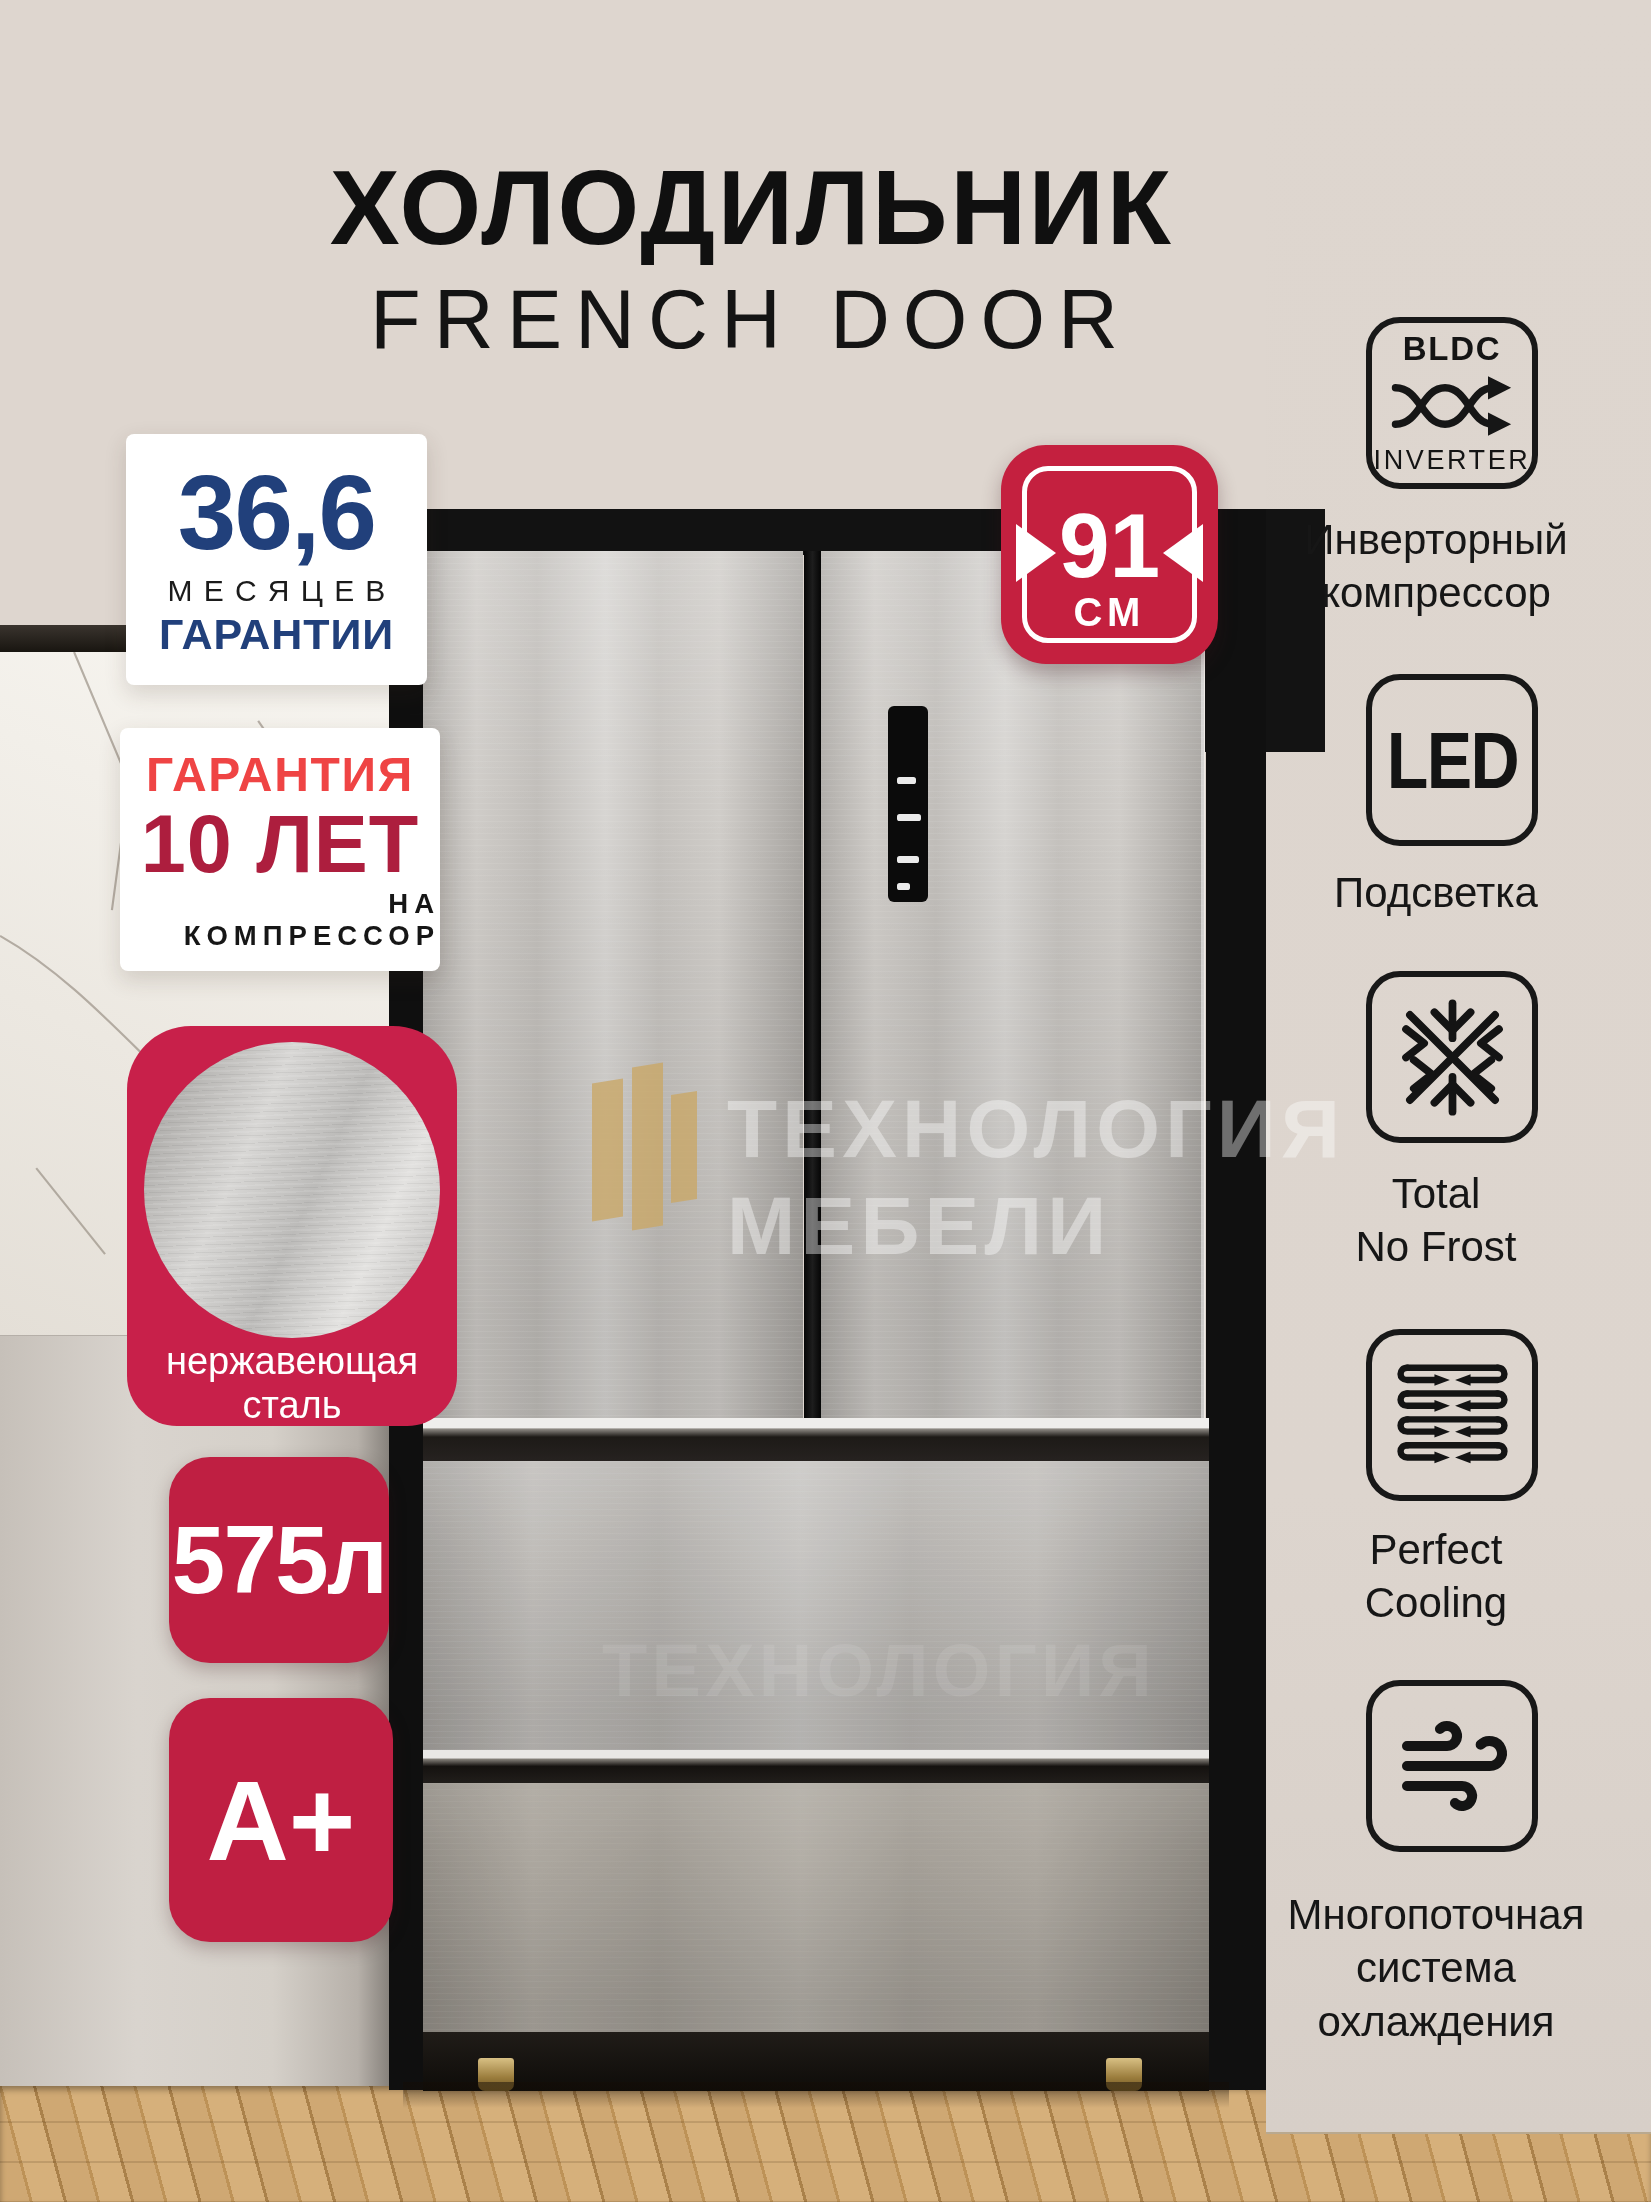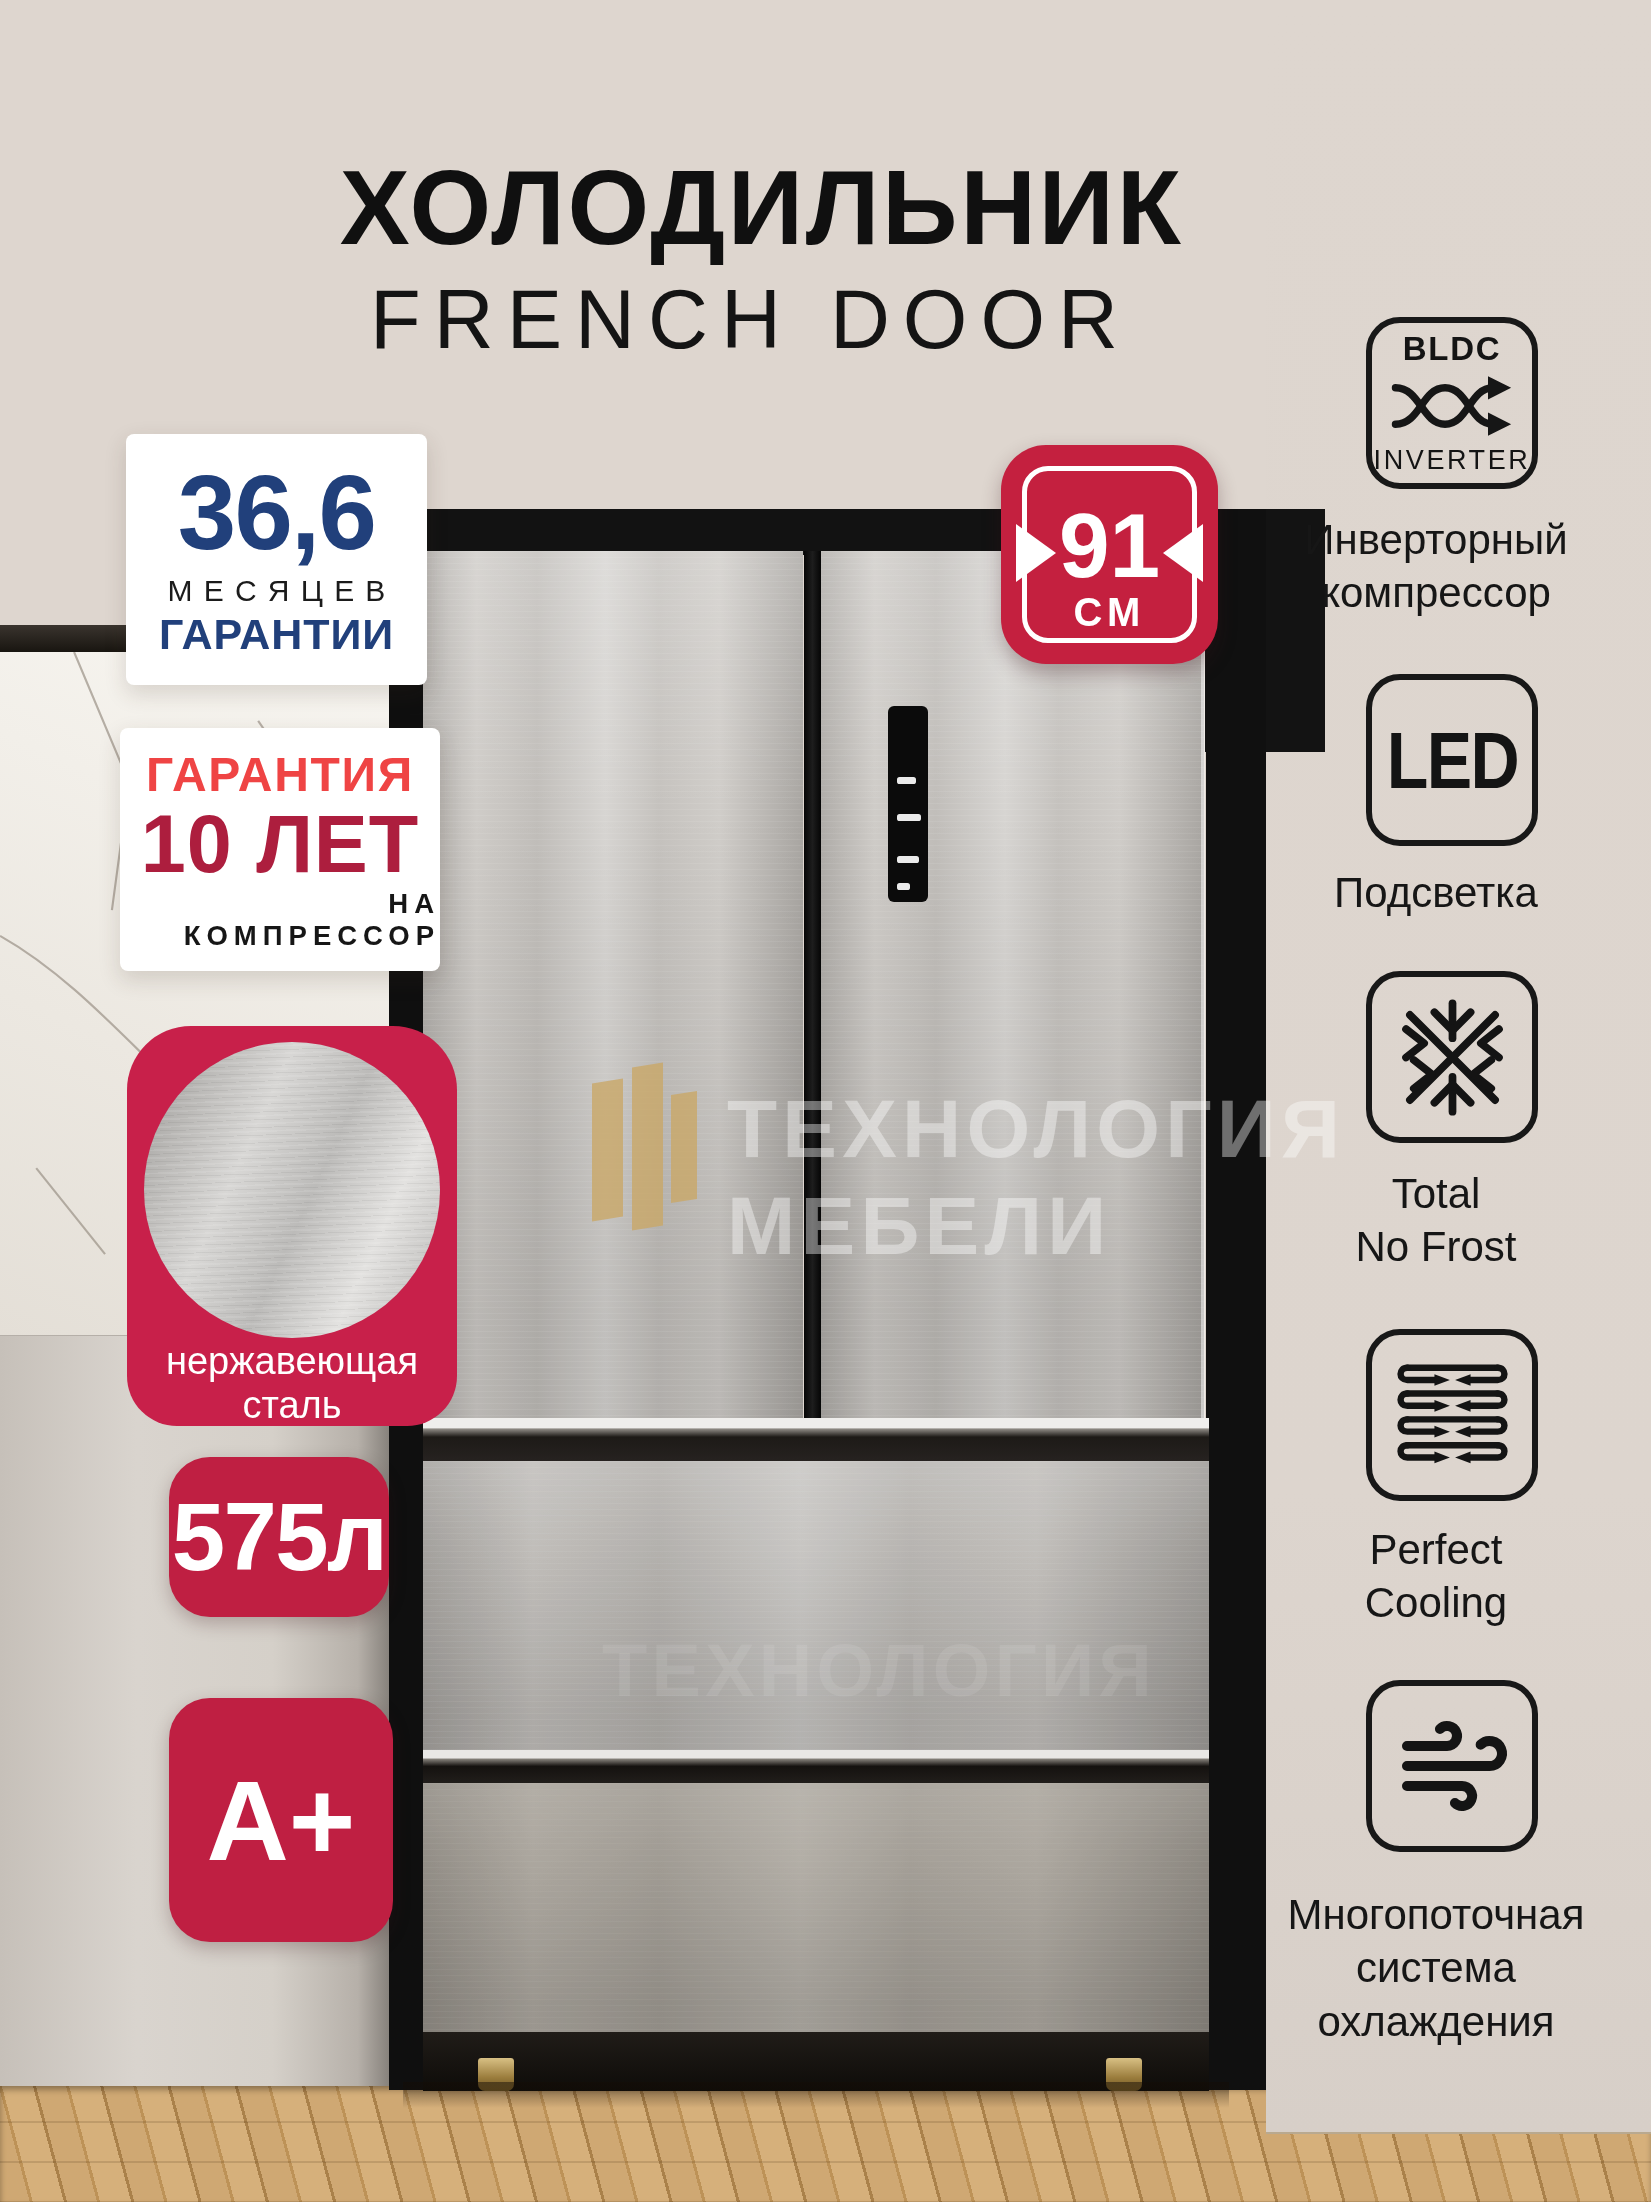--- a/index.html
+++ b/index.html
@@ -79,37 +79,37 @@
     border-radius:64px 64px 50px 50px;}
   .mat-circle{position:absolute;left:17px;top:16.3px;width:296px;height:296px;border-radius:50%;
     background:
       repeating-linear-gradient(178deg, rgba(255,255,255,.10) 0 1.7px, rgba(0,0,0,0) 1.7px 4.3px, rgba(0,0,0,.05) 4.3px 5.2px, rgba(0,0,0,0) 5.2px 7.7px),
       linear-gradient(115deg,#9d9b98 0%,#d8d7d5 35%,#bcbbb9 55%,#e3e2e0 75%,#b5b4b2 100%);}
   .mat-text{position:absolute;left:0;top:313px;width:100%;text-align:center;color:#fff;
     font-size:38px;font-weight:400;line-height:1.16;}
 
   .red-badge{background:#bf1f42;border-radius:41px;display:flex;align-items:center;justify-content:center;
     color:#fff;font-weight:700;box-shadow:0 6.9px 17px rgba(60,20,25,.25);}
-  .vol{left:169px;top:1457px;width:220px;height:160px;font-size:96px;letter-spacing:-1.7px;}
+  .vol{left:169px;top:1457px;width:220px;height:206px;font-size:96px;letter-spacing:-1.7px;}
   .energy{left:169px;top:1698px;width:224px;height:244px;font-size:114px;}
 
   .width-badge{left:1001px;top:445px;width:217px;height:219px;background:#c4203f;border-radius:45px;
     box-shadow:0 8.6px 19px rgba(60,20,25,.30);}
   .wb-inner{position:absolute;left:20.6px;top:20.6px;right:20.6px;bottom:20.6px;
     border:5.2px solid #fff;border-radius:26px;}
   .wb-tri{position:absolute;width:0;height:0;border-top:29px solid transparent;border-bottom:29px solid transparent;top:79px;}
   .wb-tri.left{left:14.6px;border-left:40px solid #fff;}
   .wb-tri.right{right:14.6px;border-right:40px solid #fff;}
   .wb-val{position:absolute;left:0;top:45px;width:100%;text-align:center;
     color:#fff;font-size:91px;font-weight:700;line-height:1;margin-top:10px;}
   .wb-unit{position:absolute;left:0;top:145px;width:100%;text-align:center;
     color:#fff;font-size:40px;font-weight:700;letter-spacing:5.2px;}
 
   
-  .title{left:11px;top:148px;width:1501px;text-align:center;font-size:105px;font-weight:700;
+  .title{left:1px;top:148px;width:1501px;text-align:center;font-size:105px;font-weight:700;
     color:#101010;letter-spacing:2.6px;}
   .subtitle{left:0;top:272px;width:1501px;text-align:center;font-size:83px;font-weight:400;
     color:#141414;letter-spacing:13px;}
 
   
   .feat-box{left:1366px;width:172px;height:172px;border:6px solid #181818;border-radius:34px;
     box-sizing:border-box;display:flex;flex-direction:column;align-items:center;justify-content:center;}
   .f1{top:317px;}.f2{top:674px;}.f3{top:971px;}.f4{top:1329px;}.f5{top:1680px;}
   .feat-lbl{left:1220px;width:432px;text-align:center;font-size:42px;color:#161616;line-height:1.27;}
   .fl1{top:513px;}.fl2{top:866px;}.fl3{top:1167px;}.fl4{top:1523px;}.fl5{top:1888px;}

